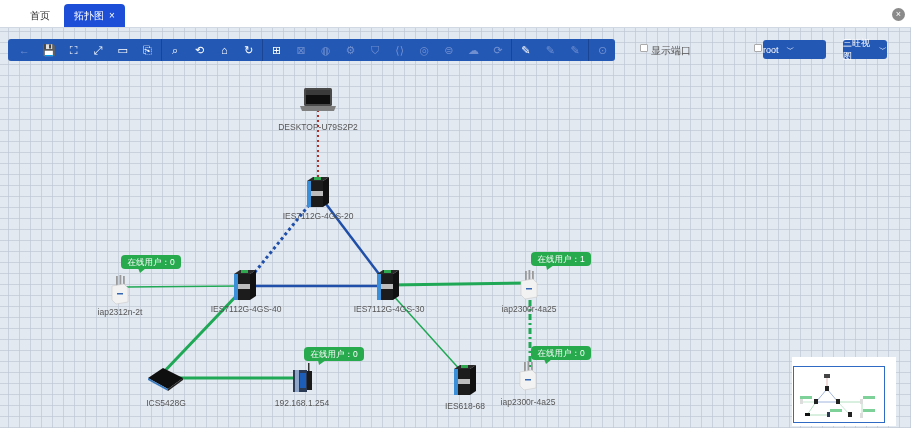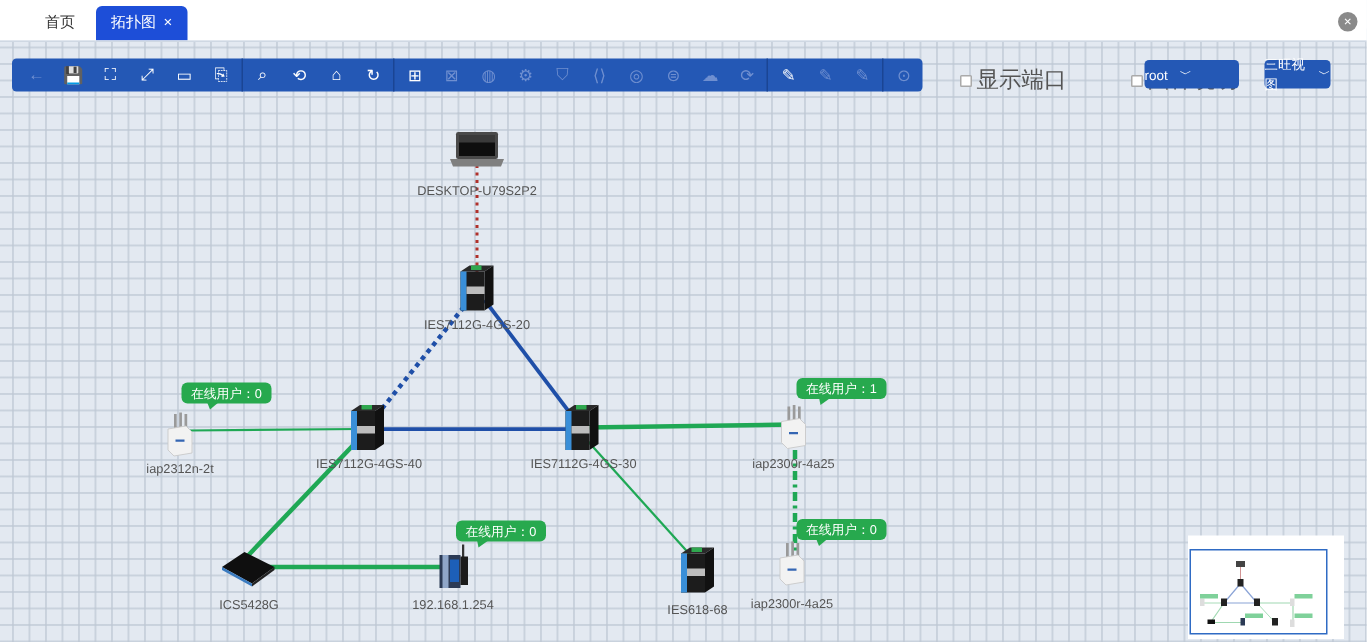--- a/index.html
+++ b/index.html
@@ -13,21 +13,21 @@
   .canvas { position: absolute; left: 0; top: 27px; width: 911px; height: 401px;
     background-color: #e3e9f1;
     background-image:
       linear-gradient(to right, rgba(190,200,212,0.7) 1px, transparent 1px),
       linear-gradient(to bottom, rgba(190,200,212,0.7) 1px, transparent 1px);
     background-size: 11px 11px; background-position: 8px 3px; border-top: 1px solid #cfd8e3; }
   .toolbar { position: absolute; left: 8px; top: 39px; width: 607px; height: 22px; background: #2458b5; border-radius: 3px; display: flex; align-items: center; padding-left: 4px; }
   .tb-btn { width: 25px; height: 22px; display: flex; align-items: center; justify-content: center; color: #fff; font-size: 11px; }
   .tb-btn.dis { color: #6f8fd0; }
   .tb-sep { width: 1px; height: 22px; background: #1a4594; margin: 0 1px; }
-  .opt { position: absolute; top: 44px; font-size: 15px; color: #555; display: flex; align-items: center; }
+  .opt { position: absolute; top: 44px; font-size: 10px; color: #555; display: flex; }
   .opt .cb { width: 8px; height: 8px; border: 1px solid #aaa; background: #fff; border-radius: 1px; margin-right: 3px; }
   .sel { position: absolute; top: 40px; height: 19px; background: #2458b5; color: #fff; font-size: 9px; border-radius: 3px; display: flex; align-items: center; justify-content: flex-start; }
   .sel .chev { margin-left: 8px; font-size: 8px; }
   svg.topo { position: absolute; left: 0; top: 0; }
   .lbl { font-size: 8.5px; fill: #555; font-family: "Liberation Sans", "DejaVu Sans", sans-serif; }
   .badge-text { font-size: 8.5px; fill: #fff; font-family: "Liberation Sans", "DejaVu Sans", sans-serif; }
   .minimap { position: absolute; left: 792px; top: 357px; width: 104px; height: 69px; background: #fff; }
   .minimap .frame { position: absolute; left: 1px; top: 9px; width: 92px; height: 57px; border: 1.5px solid #2f6bc4; }
 </style>
 </head>

